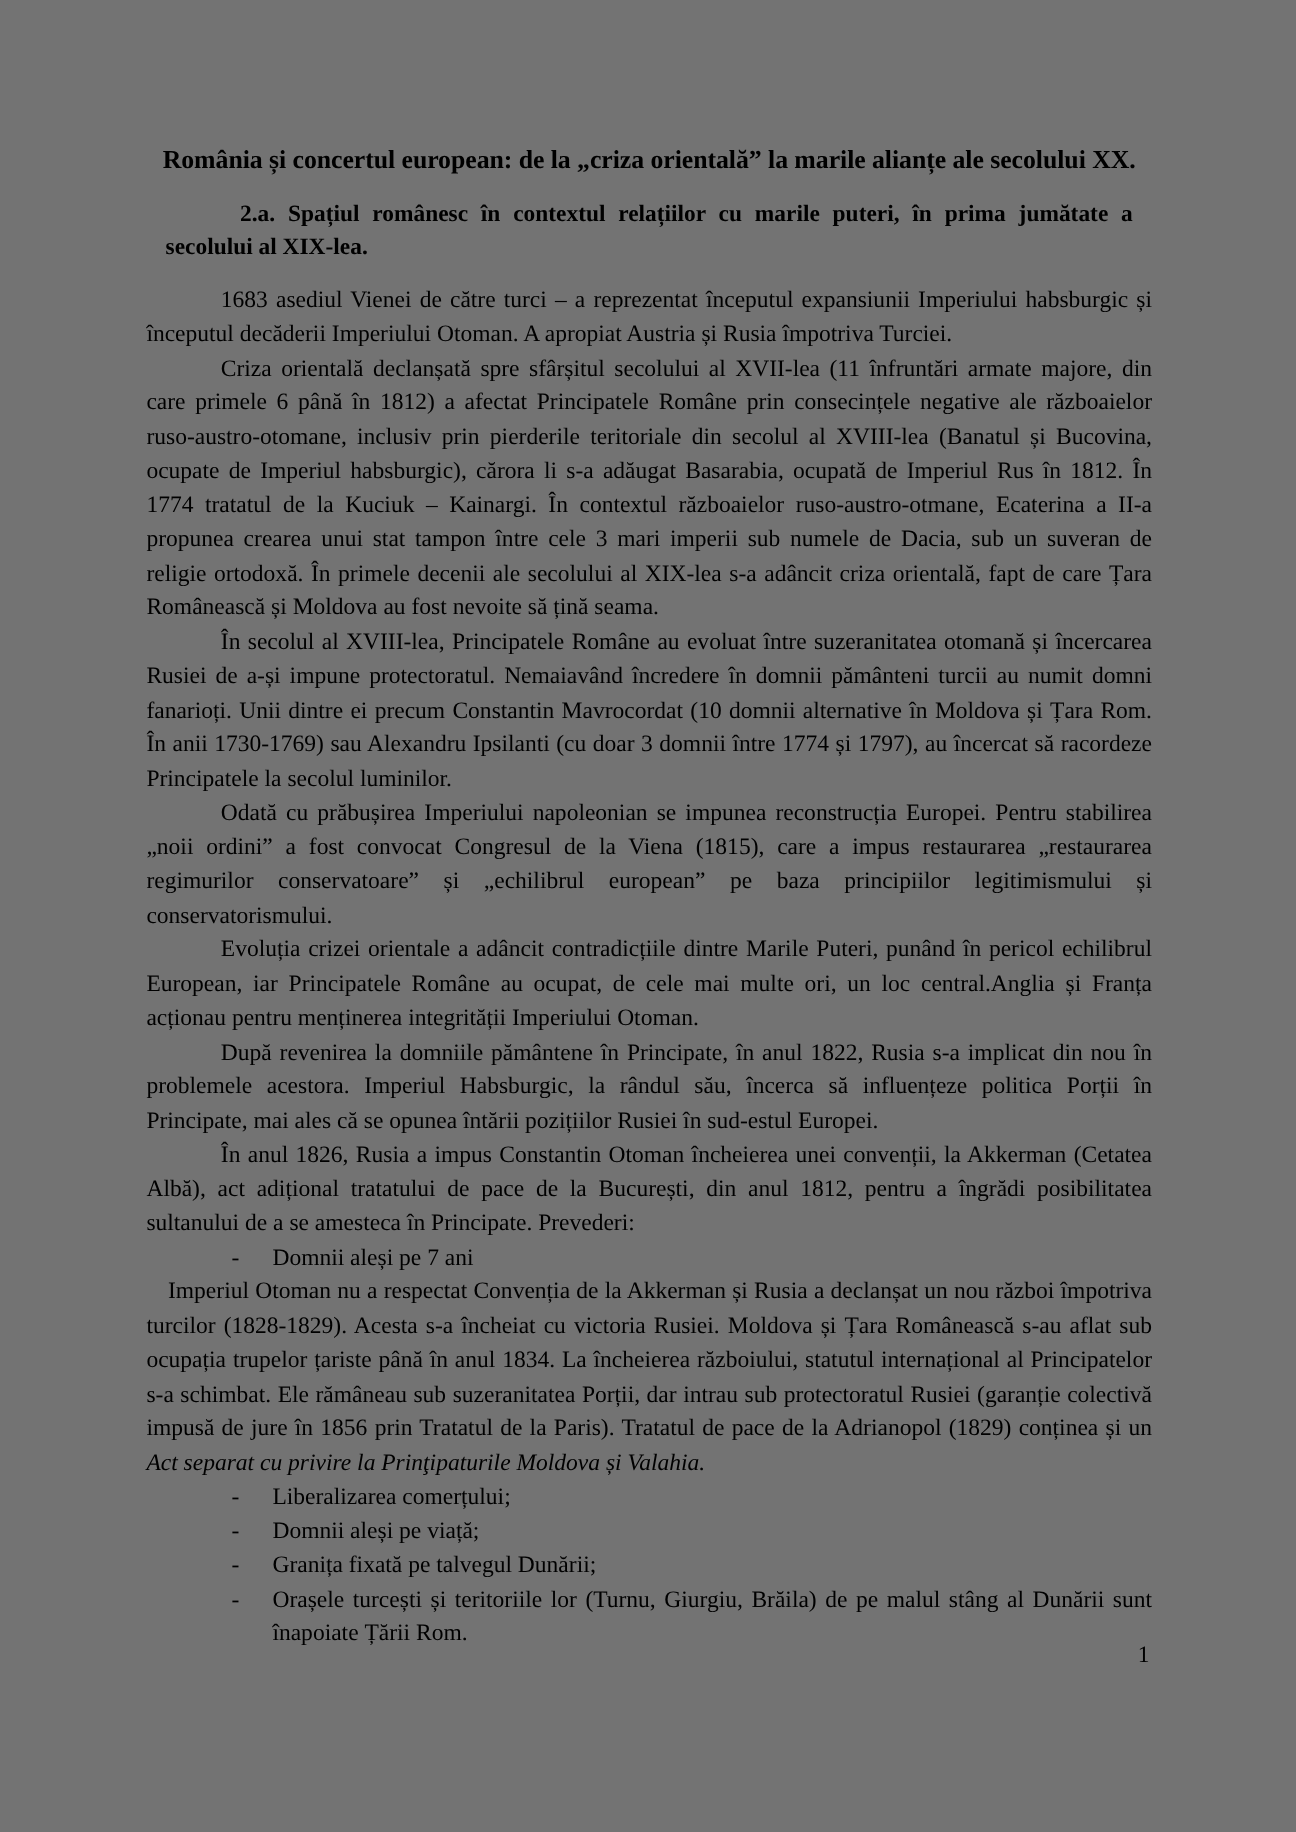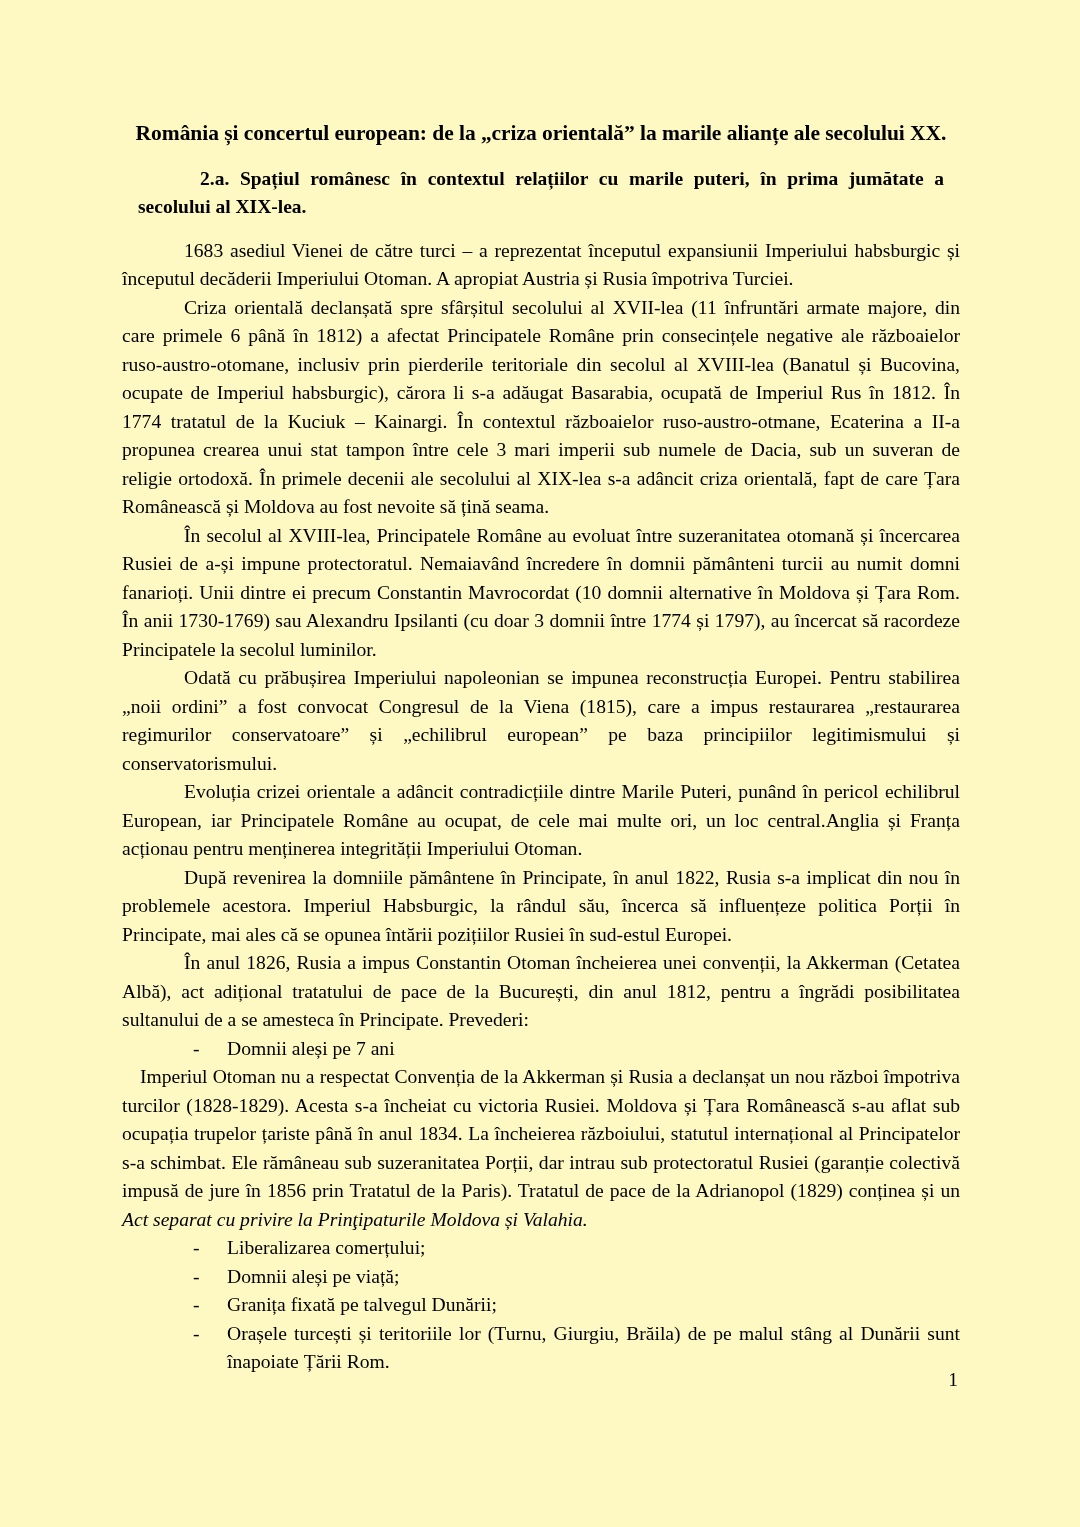--- a/index.html
+++ b/index.html
@@ -8,21 +8,21 @@
     background: #ffffff;
   }
   body {
     font-family: "Liberation Serif", "DejaVu Serif", serif;
     color: #000000;
   }
   .page {
     position: relative;
     width: 1080px;
     height: 1527px;
-    background: #fef9c3;
+    background: #737373;
     box-sizing: border-box;
     overflow: hidden;
   }
   .content {
     position: absolute;
     left: 122px;
     top: 118px;
     width: 838px;
   }
   .doc-title {

